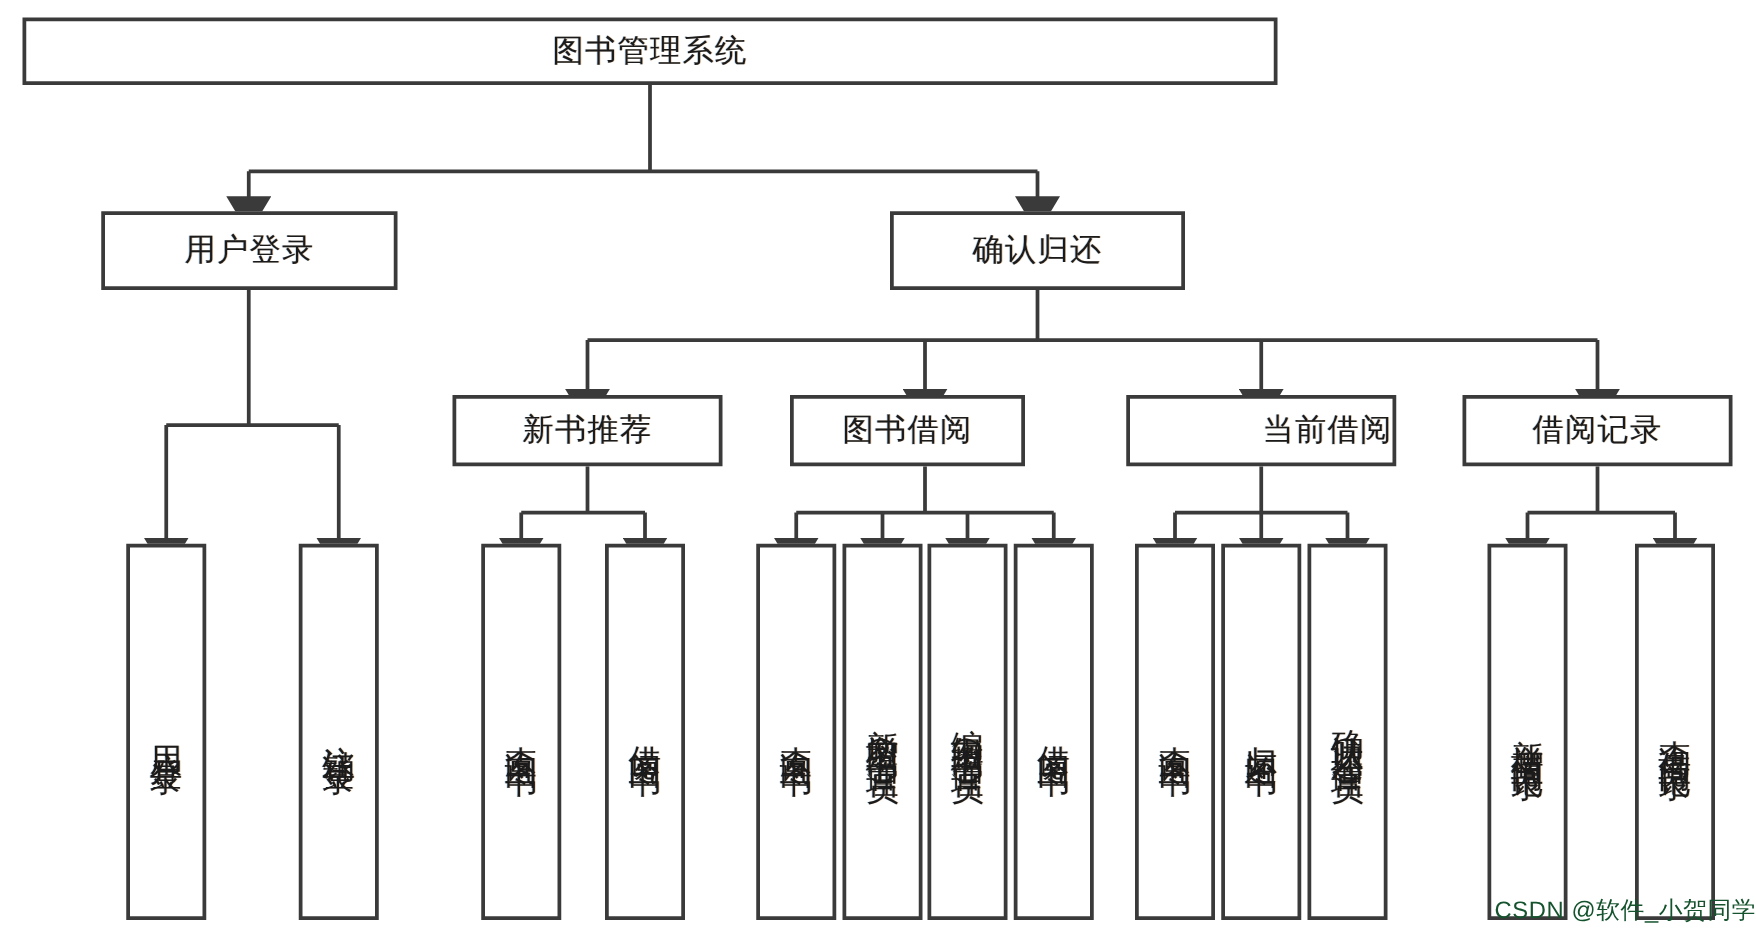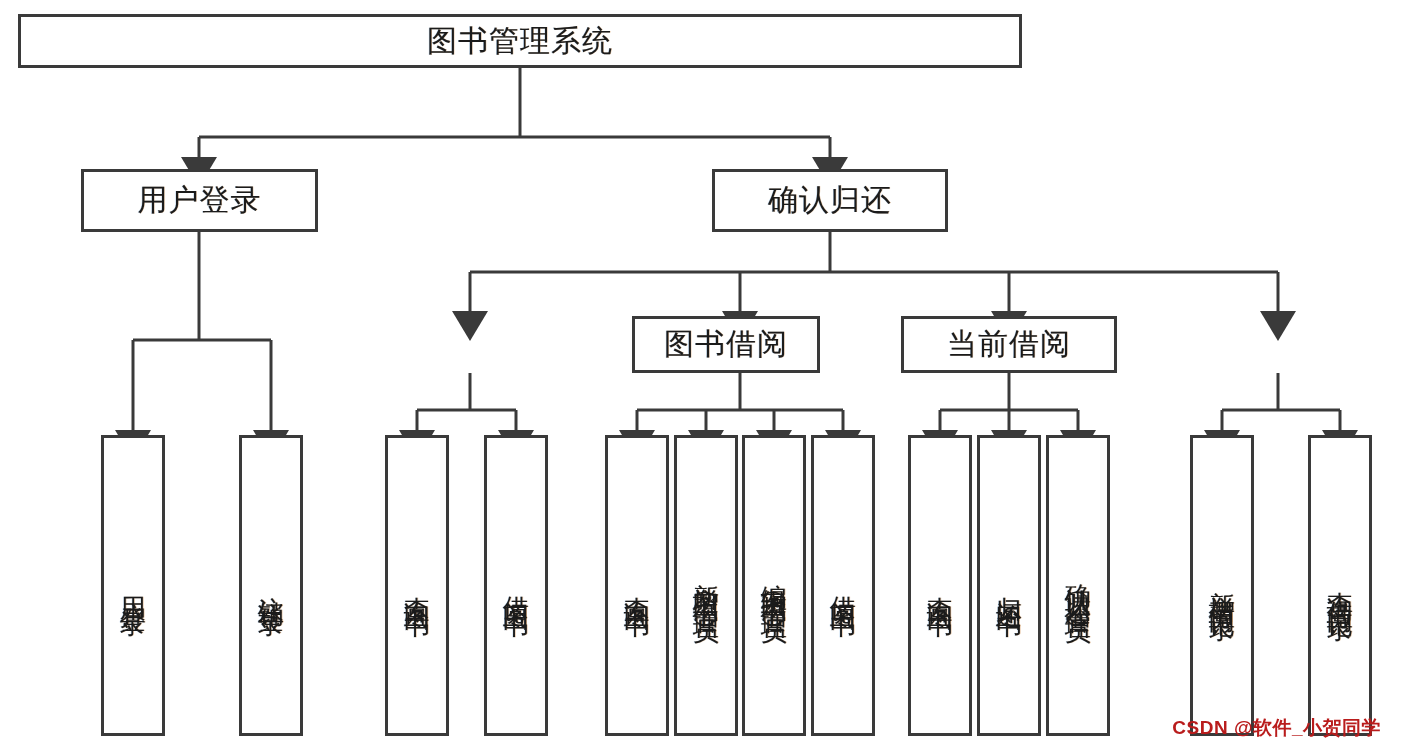--- a/index.html
+++ b/index.html
@@ -17,21 +17,21 @@
     box-sizing:border-box;
     background:#ffffff;
     border:3px solid #3a3a3a;
     display:flex;
     align-items:center;
     justify-content:center;
     color:#1b1b1b;
   }
   .node.root{border-width:3px;}
   .node .lbl{
-    font-size:30px;
+    font-size:25px;
     line-height:1.15;
     letter-spacing:1px;
     white-space:nowrap;
     text-shadow:0.6px 0 0 rgba(210,150,90,0.55), -0.6px 0 0 rgba(120,170,220,0.5);
   }
   .leaf{
     position:absolute;
     box-sizing:border-box;
     background:#ffffff;
     border:3px solid #3a3a3a;
@@ -45,28 +45,27 @@
     text-orientation:upright;
     font-size:26px;
     line-height:1.18;
     letter-spacing:5px;
     color:#1b1b1b;
     white-space:nowrap;
     text-shadow:0.6px 0 0 rgba(210,150,90,0.5), -0.6px 0 0 rgba(120,170,220,0.45);
   }
   .watermark{
     position:absolute;
-    right:24px;
+    right:0;
     bottom:6px;
     font-size:19px;
-    color:#b91c1c;
+    color:#14532d;
     letter-spacing:0.5px;
     white-space:nowrap;
     pointer-events:none;
-    font-weight:bold;
   }
 </style>
 </head>
 <body>
 
 <div id="stage">
 
   <svg width="1405" height="747">
     <defs>
       <marker id="arrow" viewBox="0 0 10 12" refX="1" refY="6" markerWidth="10" markerHeight="12" orient="auto-start-reverse">
@@ -121,25 +120,31 @@
     <span class="lbl">图书管理系统</span>
   </div>
 
   <div class="node" style="left:81px;top:169px;width:237px;height:63px;">
     <span class="lbl">用户登录</span>
   </div>
   <div class="node" style="left:712px;top:169px;width:236px;height:63px;">
     <span class="lbl">确认归还</span>
   </div>
 
+  <div class="node" style="left:362px;top:316px;width:216px;height:57px;">
+    <span class="lbl">新书推荐</span>
+  </div>
   <div class="node" style="left:632px;top:316px;width:188px;height:57px;">
     <span class="lbl">图书借阅</span>
   </div>
-  <div class="node" style="left:901px;top:316px;width:216px;height:57px;">
+  <div class="node" style="left:901px;top:316px;width:216px;height:57px;justify-content:flex-end;">
     <span class="lbl">当前借阅</span>
+  </div>
+  <div class="node" style="left:1170px;top:316px;width:216px;height:57px;">
+    <span class="lbl">借阅记录</span>
   </div>
 
   <div class="leaf" style="left:101px;top:435px;width:64px;height:301px;">
     <span class="vlbl">用户登录</span>
   </div>
   <div class="leaf" style="left:239px;top:435px;width:64px;height:301px;">
     <span class="vlbl">注销登录</span>
   </div>
 
   <div class="leaf" style="left:385px;top:435px;width:64px;height:301px;">

